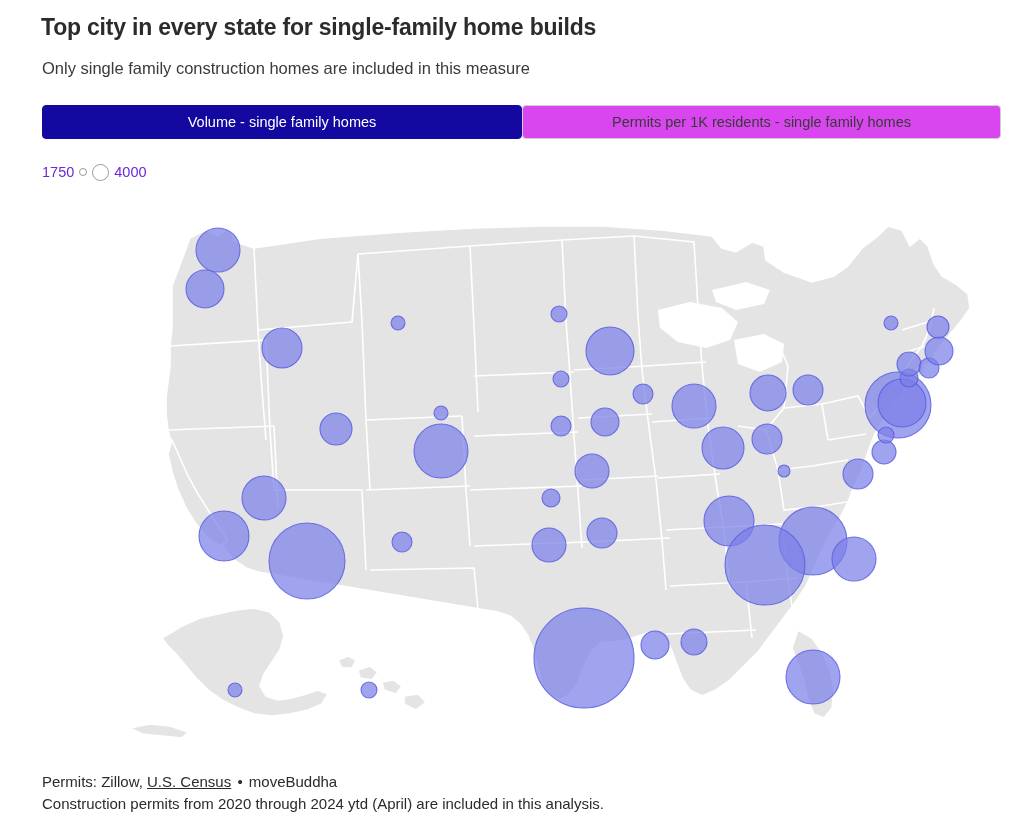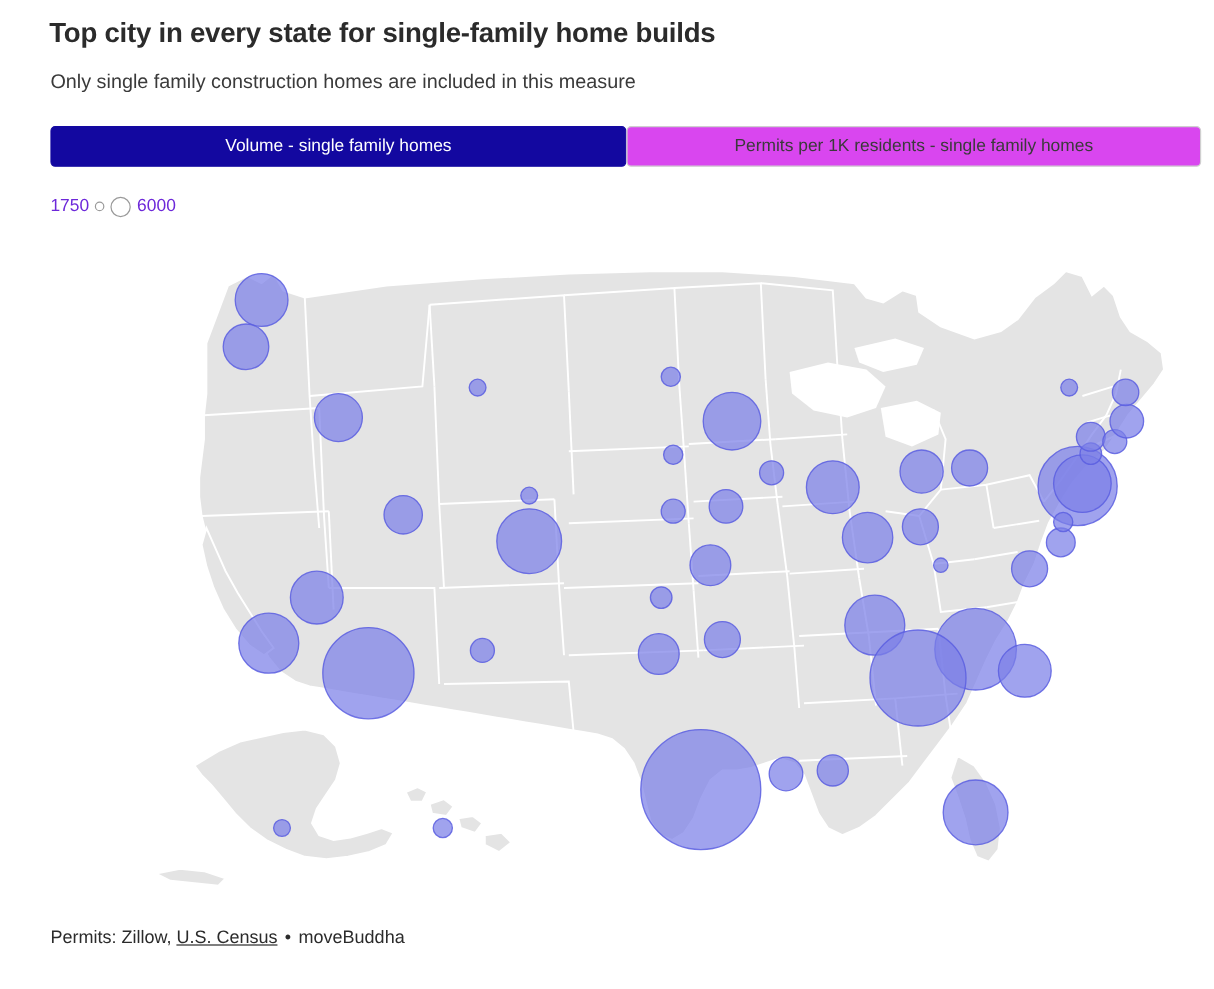--- a/index.html
+++ b/index.html
@@ -130,21 +130,21 @@
 
   <div class="toggle-group">
     <div class="toggle-btn active">Volume - single family homes</div>
     <div class="toggle-btn inactive">Permits per 1K residents - single family homes</div>
   </div>
 
   <div class="size-legend">
     <span>1750</span>
     <span class="legend-circle small"></span>
     <span class="legend-circle large"></span>
-    <span>6000</span>
+    <span>4000</span>
   </div>
 
   <div class="map-wrap">
     <svg class="map-svg" viewBox="0 0 1012 560" xmlns="http://www.w3.org/2000/svg">
       <g>
 
         <path class="land" d="
           M150,118 L150,96 L168,48 L184,40 L196,46 L206,38 L214,52 L232,58
           L300,48 L380,42 L452,38 L520,36 L580,36 L640,40 L690,46 L700,58
           L714,62 L730,52 L742,56 L744,70 L762,82 L790,92 L812,86 L826,76
@@ -403,15 +403,16 @@
             <title>Honolulu, HI</title>
           </circle>
         </g>
     </svg>
   </div>
 
   <div class="footer">
     <div class="line">
       <span>Permits: Zillow, </span><a class="src-link">U.S. Census</a><span class="sep"> • </span><span>moveBuddha</span>
     </div>
+    <div class="line">Construction permits from 2020 through 2024 ytd (April) are included in this analysis.</div>
   </div>
 
 </div>
 
 </body></html>

